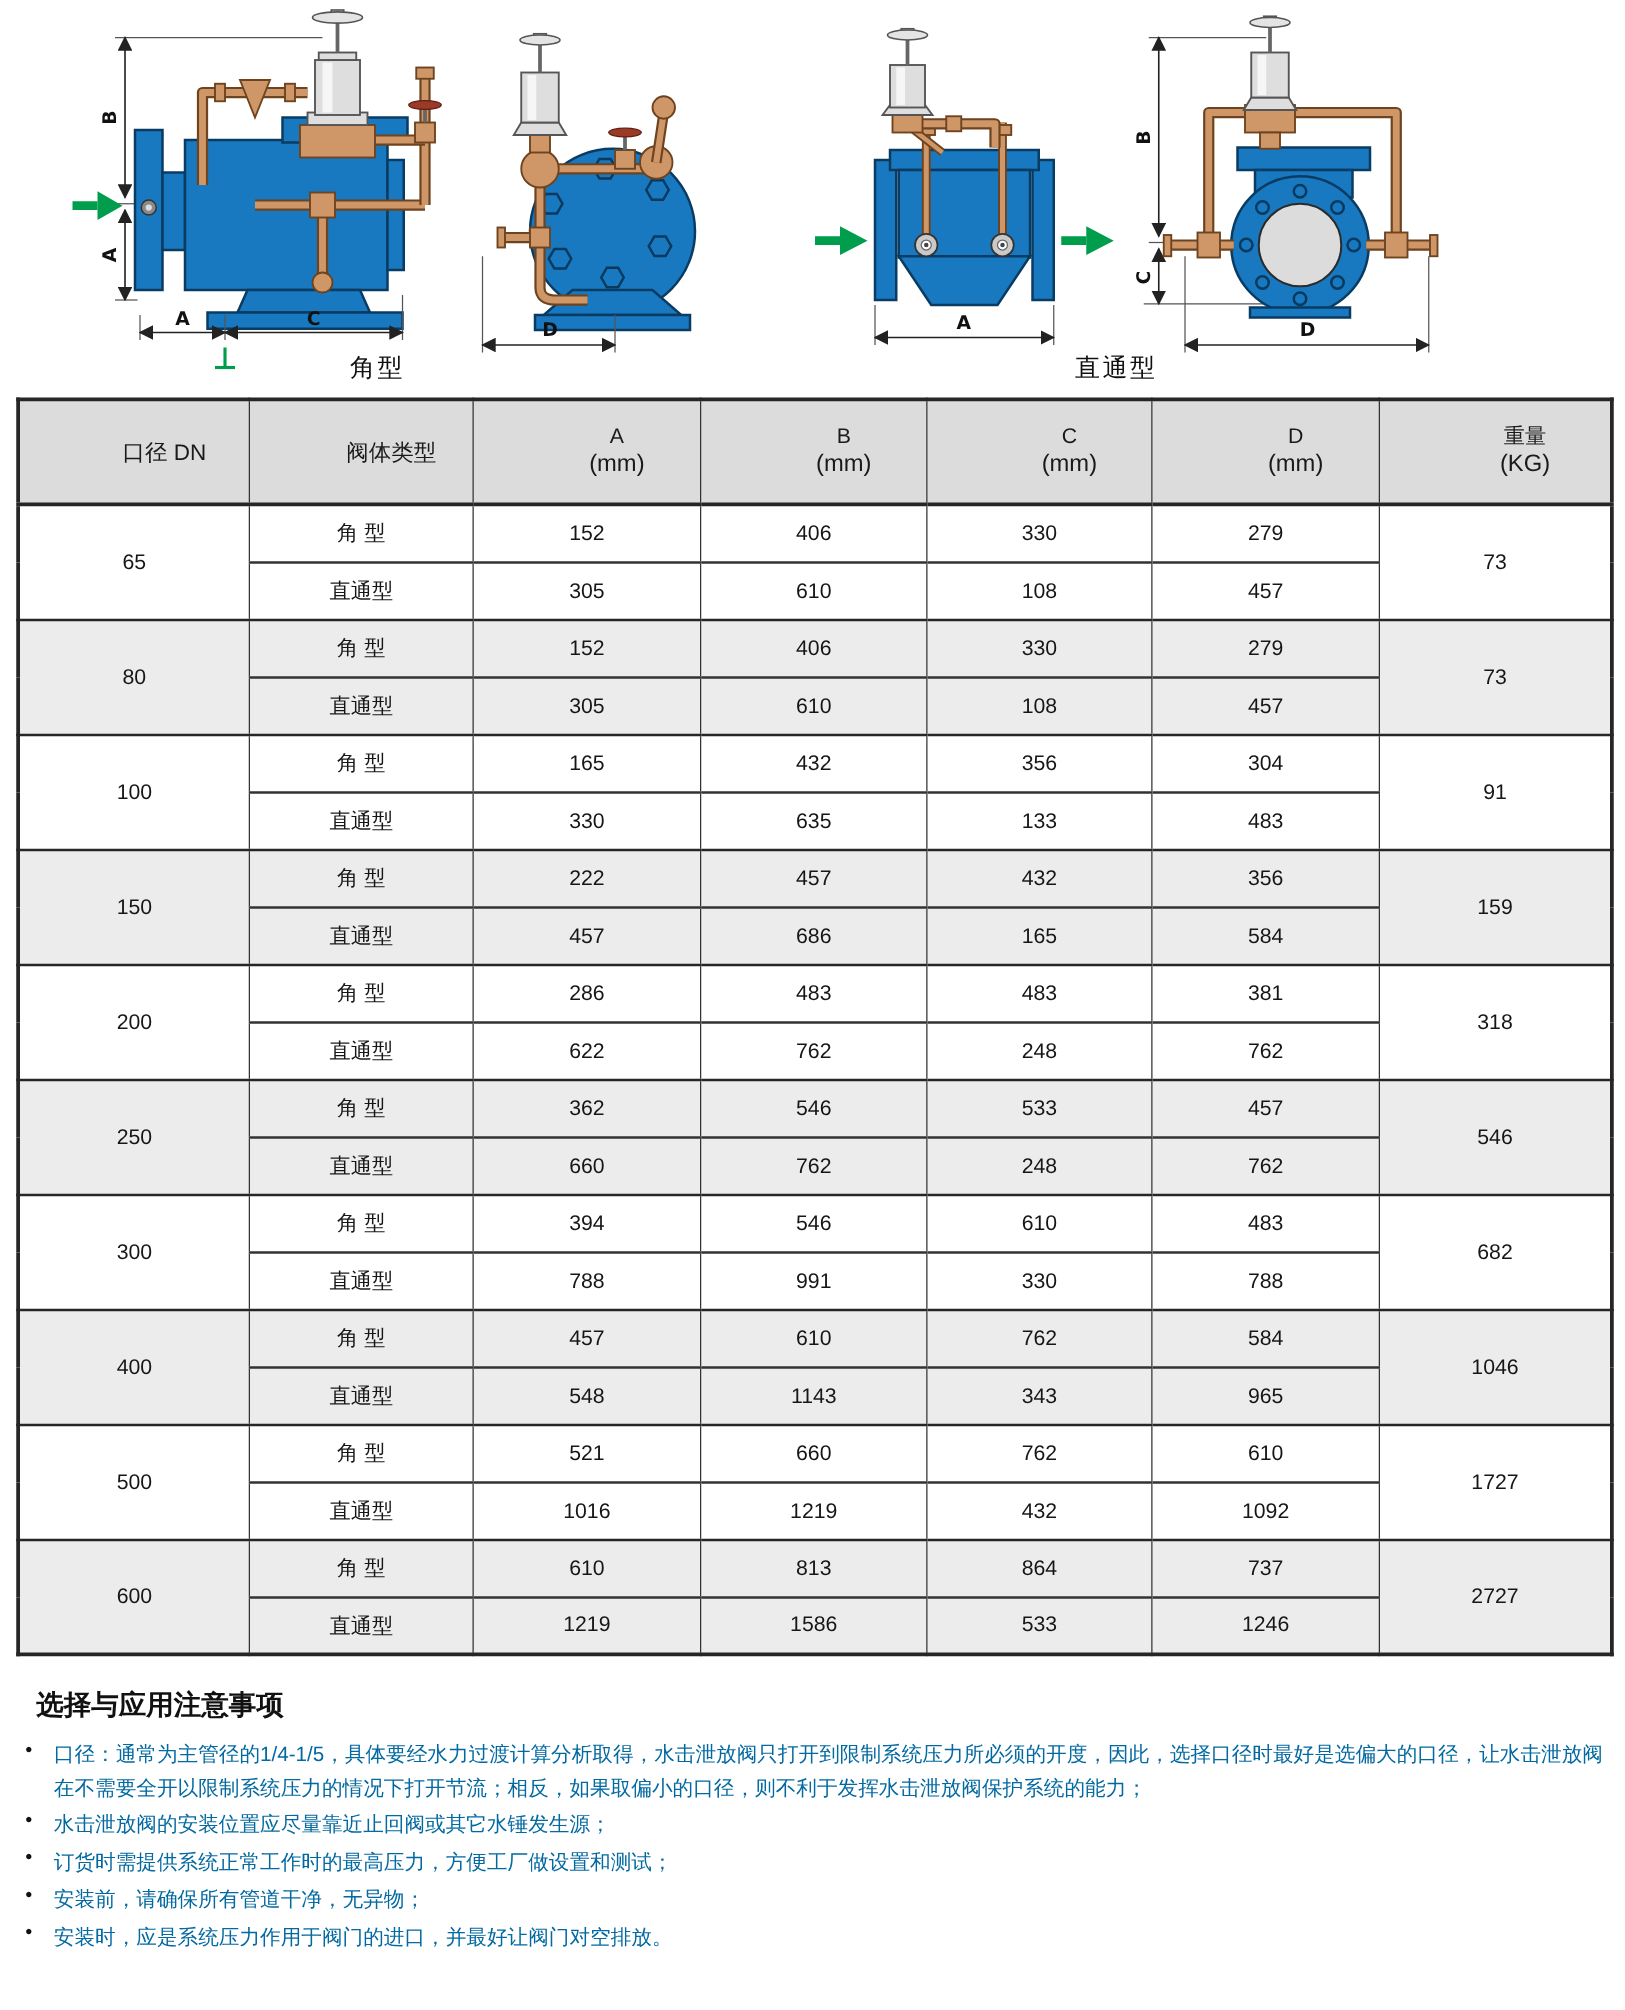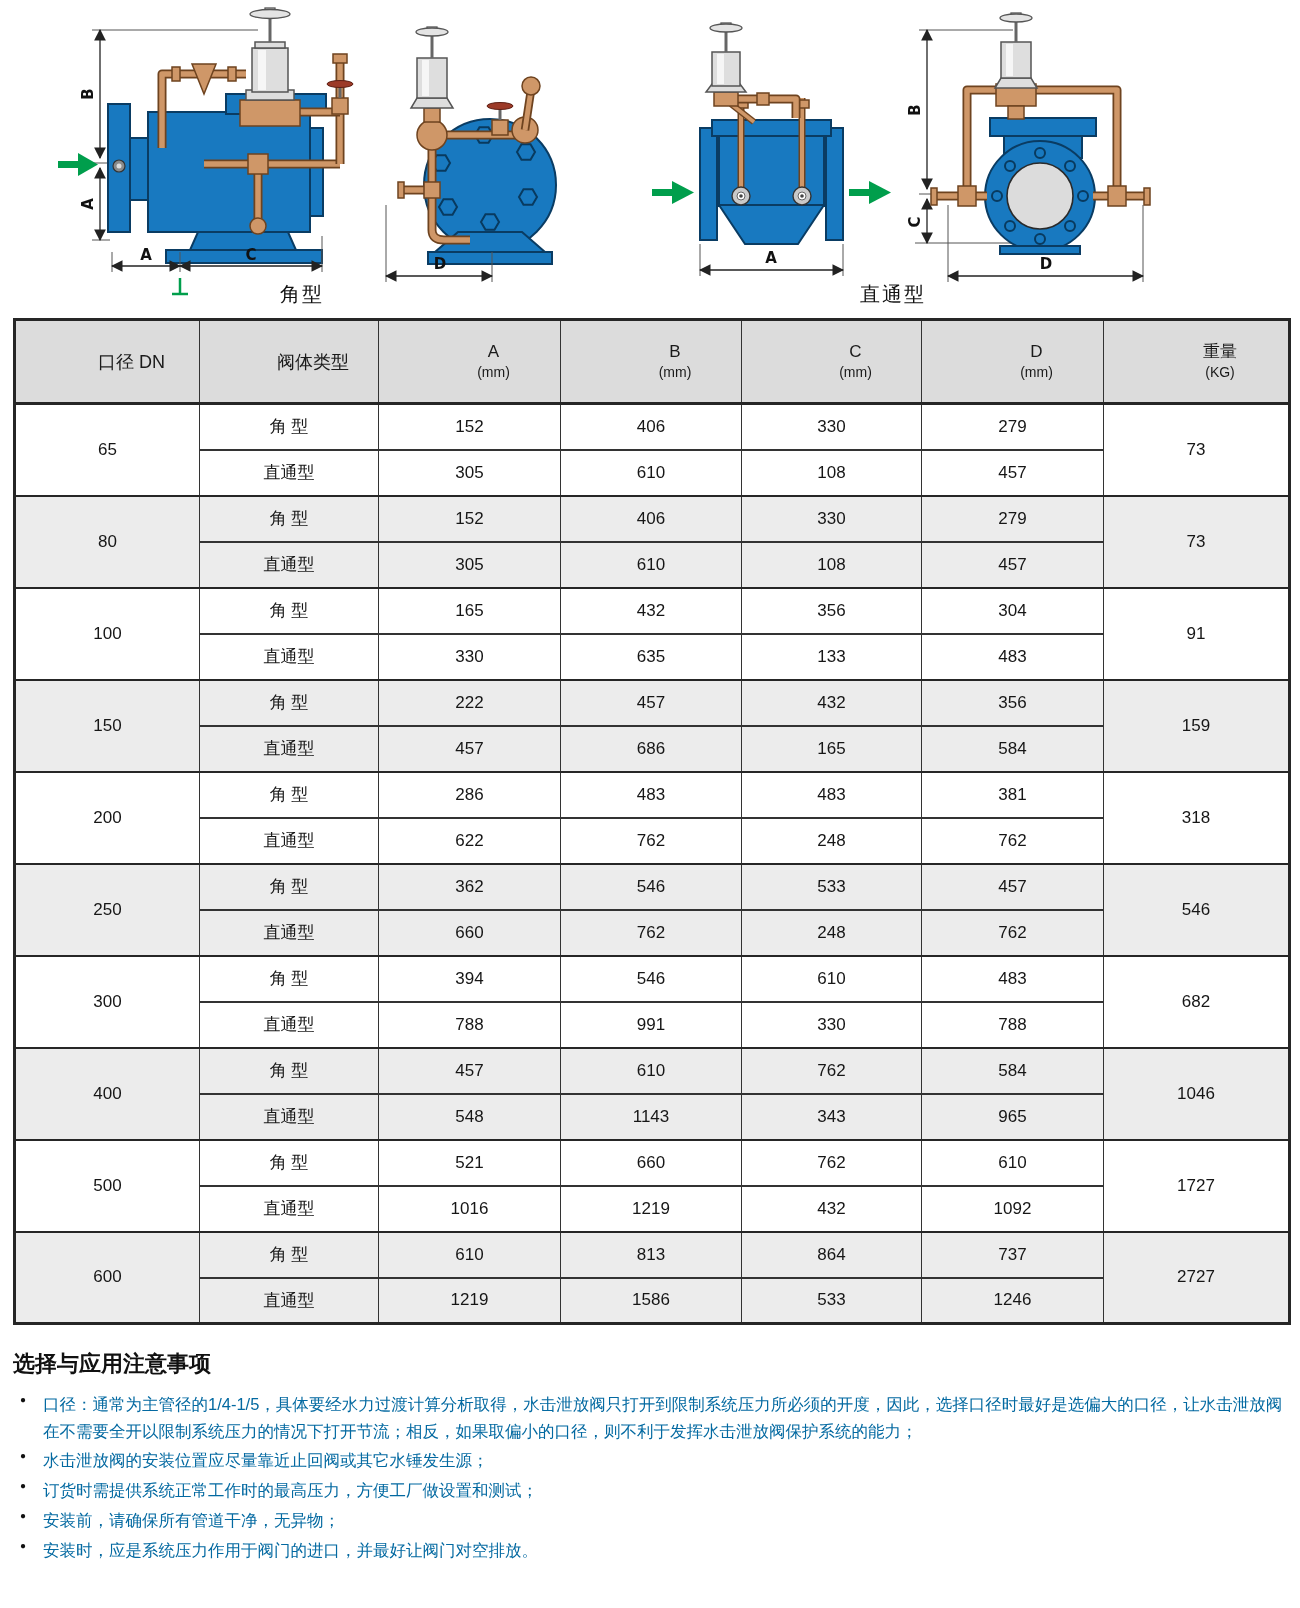--- a/index.html
+++ b/index.html
@@ -44,24 +44,24 @@
     text-align:center;vertical-align:middle;padding:0;}
   table.spec thead tr{height:84px;}
   table.spec thead th{background:var(--table-header-bg);
     border-bottom:3px solid var(--border-dark);font-weight:normal;font-size:18px;padding-left:48px;}
   table.spec tbody tr{height:46px;}
   table.spec tbody td{font-size:17px;color:#161616;}
   tr.group-start td{border-top:2.5px solid var(--border-dark);}
   td.split{border-bottom:2px solid #333;}
   tbody tr.shade td{background:var(--row-shade-bg);}
   .hletter{font-size:17px;line-height:1.2;}
-  .hunit{font-size:14px;line-height:1.2;margin-top:2px;}
+  .hunit{font-size:19px;line-height:1.2;margin-top:2px;}
   
   .notes{margin:24px 14px 0 13px;}
-  .notes-title{font-size:22px;font-weight:bold;color:#111;margin:0 0 12px 0;}
+  .notes-title{font-size:22px;font-weight:bold;color:#111;margin:0 0 12px 16px;}
   ul.notes-list{list-style:none;margin:0;padding:0;}
   ul.notes-list li{
     position:relative;padding-left:30px;font-size:16.5px;line-height:1.62;
     color:#0369a1;margin-bottom:3px;}
   ul.notes-list li::before{
     content:"●";position:absolute;left:7px;top:1px;font-size:10px;color:#111;}
 </style>
 </head>
 <body>
 

